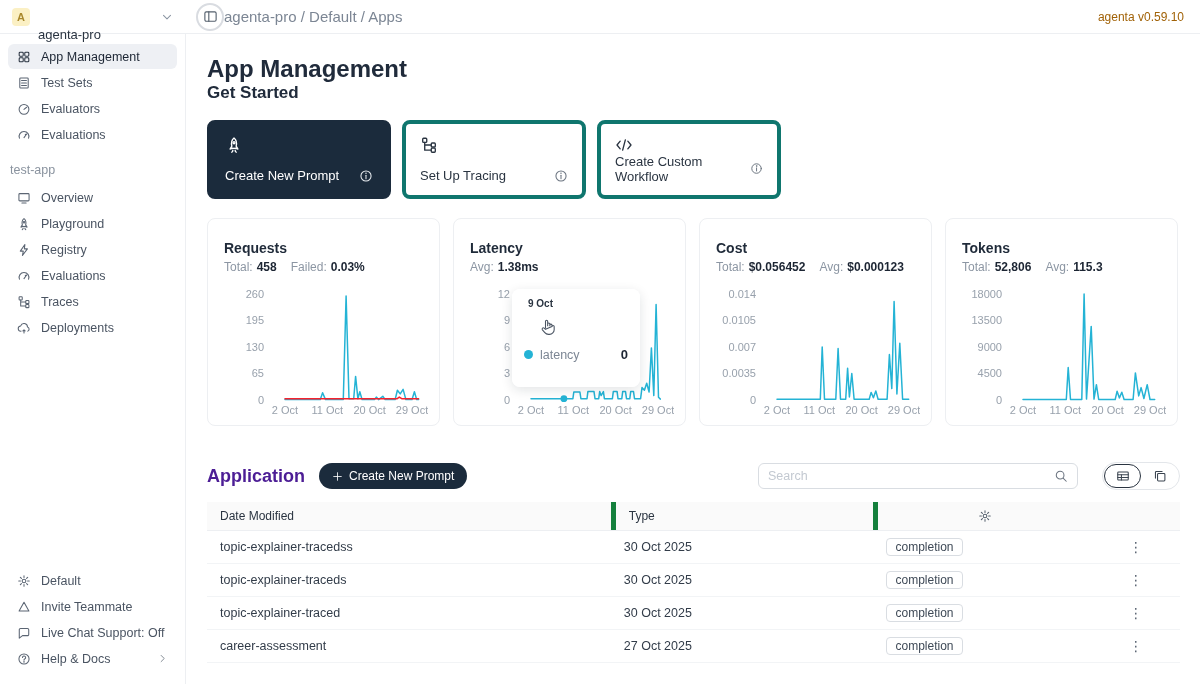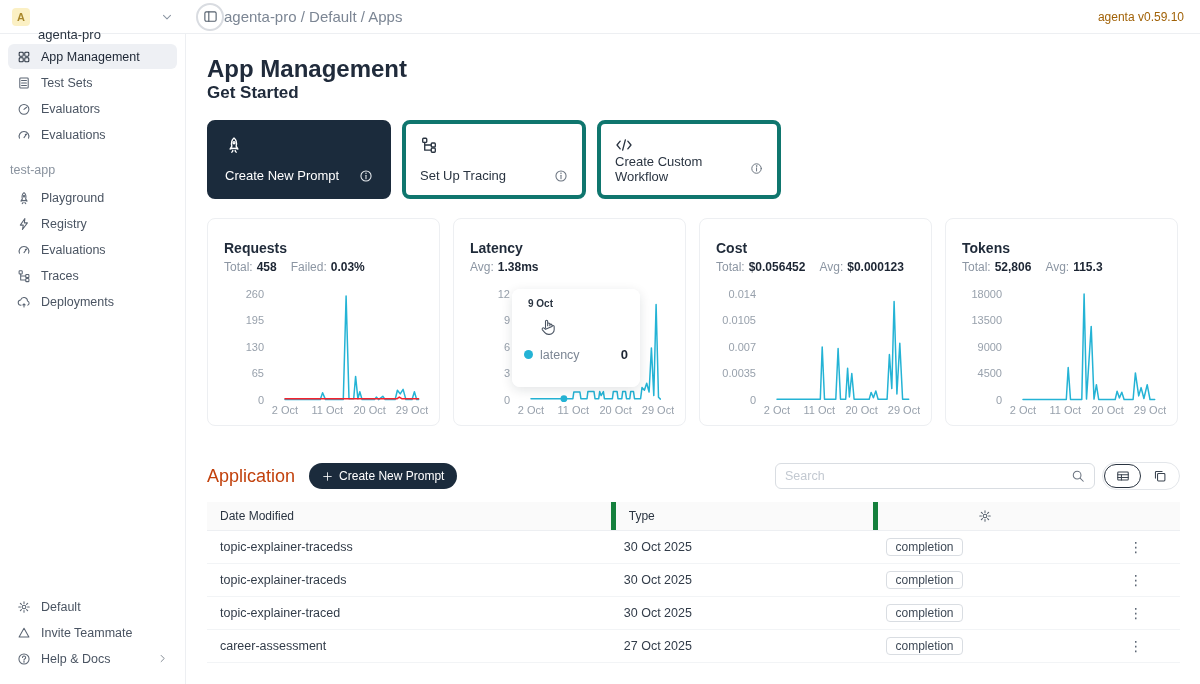--- a/index.html
+++ b/index.html
@@ -68,26 +68,26 @@
     box-shadow:0 3px 12px rgba(20,30,40,0.12); z-index:5; }
   .tt-date { position:absolute; top:9px; left:16px; font-size:10px; font-weight:600; color:#2a3441; }
   .tt-cursor { position:absolute; top:28px; left:26px; width:20px; height:20px; }
   .tt-row { position:absolute; top:58px; left:12px; right:12px; display:flex;
     align-items:center; gap:7px; }
   .tt-dot { width:9px; height:9px; border-radius:50%; }
   .tt-name { font-size:12.5px; color:#7c8694; }
   .tt-val { margin-left:auto; font-size:13px; font-weight:600; color:#1c2533; }
 
   .app-head { margin-top:36px; display:flex; align-items:center; gap:14px; }
-  .app-title { font-size:18px; font-weight:400; color:#c2410c; }
+  .app-title { font-size:18px; font-weight:700; color:#4c1d95; }
   .create-btn { height:26px; border:none; border-radius:13px; background:#1b2b3c; color:#fff;
     font-size:12px; padding:0 13px; display:inline-flex; align-items:center; gap:6px;
     cursor:pointer; font-family:inherit; }
   .create-btn .ic { width:11px; height:11px; color:#fff; }
-  .right-tools { margin-left:auto; display:flex; align-items:center; gap:7px; }
+  .right-tools { margin-left:auto; display:flex; align-items:center; gap:24px; }
   .search-box { width:320px; height:26px; border:1px solid #d9dde2; border-radius:6px;
     display:flex; align-items:center; padding:0 9px; background:#fff; }
   .search-box input { border:none; outline:none; flex:1; font-size:12.5px; color:#2a3441;
     font-family:inherit; background:transparent; }
   .search-box input::placeholder { color:#c3c9d1; }
   .search-box .ic { width:14px; height:14px; color:#6b7480; }
   .seg { height:28px; border:1px solid #e3e6ea; border-radius:14px; display:flex;
     align-items:center; padding:1px; background:#fff; }
   .seg-btn { width:37px; height:24px; border-radius:12px; display:flex; align-items:center;
     justify-content:center; color:#3a4450; cursor:pointer; border:1.5px solid transparent; }
@@ -175,20 +175,29 @@
           </svg>
         </span>
     <span class="lbl">Evaluations</span>
   </div>
     </div>
   <div class="side-section">test-app</div>
   <div>
       <div class="side-item">
     <span class="icon">
           <svg viewBox="0 0 16 16" fill="none" stroke="currentColor" stroke-width="1.2" stroke-linecap="round" stroke-linejoin="round">
+            <rect x="2.2" y="3" width="11.6" height="8.3" rx="1"></rect>
+            <line x1="5.6" y1="13.6" x2="10.4" y2="13.6"></line>
+          </svg>
+        </span>
+    <span class="lbl">Overview</span>
+  </div>
+      <div class="side-item">
+    <span class="icon">
+          <svg viewBox="0 0 16 16" fill="none" stroke="currentColor" stroke-width="1.2" stroke-linecap="round" stroke-linejoin="round">
             <path d="M8 1.8c2 1.6 2.7 4.2 1.9 7.2l1.6 2.6-2.5-.9c-.6.3-1.4.3-2 0l-2.5.9 1.6-2.6C5.3 6 6 3.4 8 1.8z"></path>
             <circle cx="8" cy="6" r="0.9"></circle>
             <path d="M7 12.6c0 .8-.4 1.4-1 1.8M9 12.6c0 .8.4 1.4 1 1.8"></path>
           </svg>
         </span>
     <span class="lbl">Playground</span>
   </div>
       <div class="side-item">
     <span class="icon">
           <svg viewBox="0 0 16 16" fill="none" stroke="currentColor" stroke-width="1.2" stroke-linecap="round" stroke-linejoin="round">
@@ -238,20 +247,28 @@
         </span>
     <span class="lbl">Default</span>
   </div>
       <div class="side-item">
     <span class="icon">
           <svg viewBox="0 0 16 16" fill="none" stroke="currentColor" stroke-width="1.2" stroke-linecap="round" stroke-linejoin="round">
             <path d="M8 2.6l5.6 10H2.4L8 2.6z"></path>
           </svg>
         </span>
     <span class="lbl">Invite Teammate</span>
+  </div>
+      <div class="side-item">
+    <span class="icon">
+          <svg viewBox="0 0 16 16" fill="none" stroke="currentColor" stroke-width="1.2" stroke-linecap="round" stroke-linejoin="round">
+            <path d="M4 2.8h8a1.4 1.4 0 0 1 1.4 1.4v5.4A1.4 1.4 0 0 1 12 11H6.3L2.6 13.8V4.2A1.4 1.4 0 0 1 4 2.8z"></path>
+          </svg>
+        </span>
+    <span class="lbl">Live Chat Support: Off</span>
   </div>
       <div class="side-item">
     <span class="icon">
           <svg viewBox="0 0 16 16" fill="none" stroke="currentColor" stroke-width="1.2" stroke-linecap="round" stroke-linejoin="round">
             <circle cx="8" cy="8" r="5.8"></circle>
             <path d="M6.3 6.3a1.8 1.8 0 1 1 2.5 1.7c-.6.3-.8.6-.8 1.1v.3"></path>
             <circle cx="8" cy="11.3" r="0.3" fill="currentColor"></circle>
           </svg>
         </span>
     <span class="lbl">Help &amp; Docs</span>

